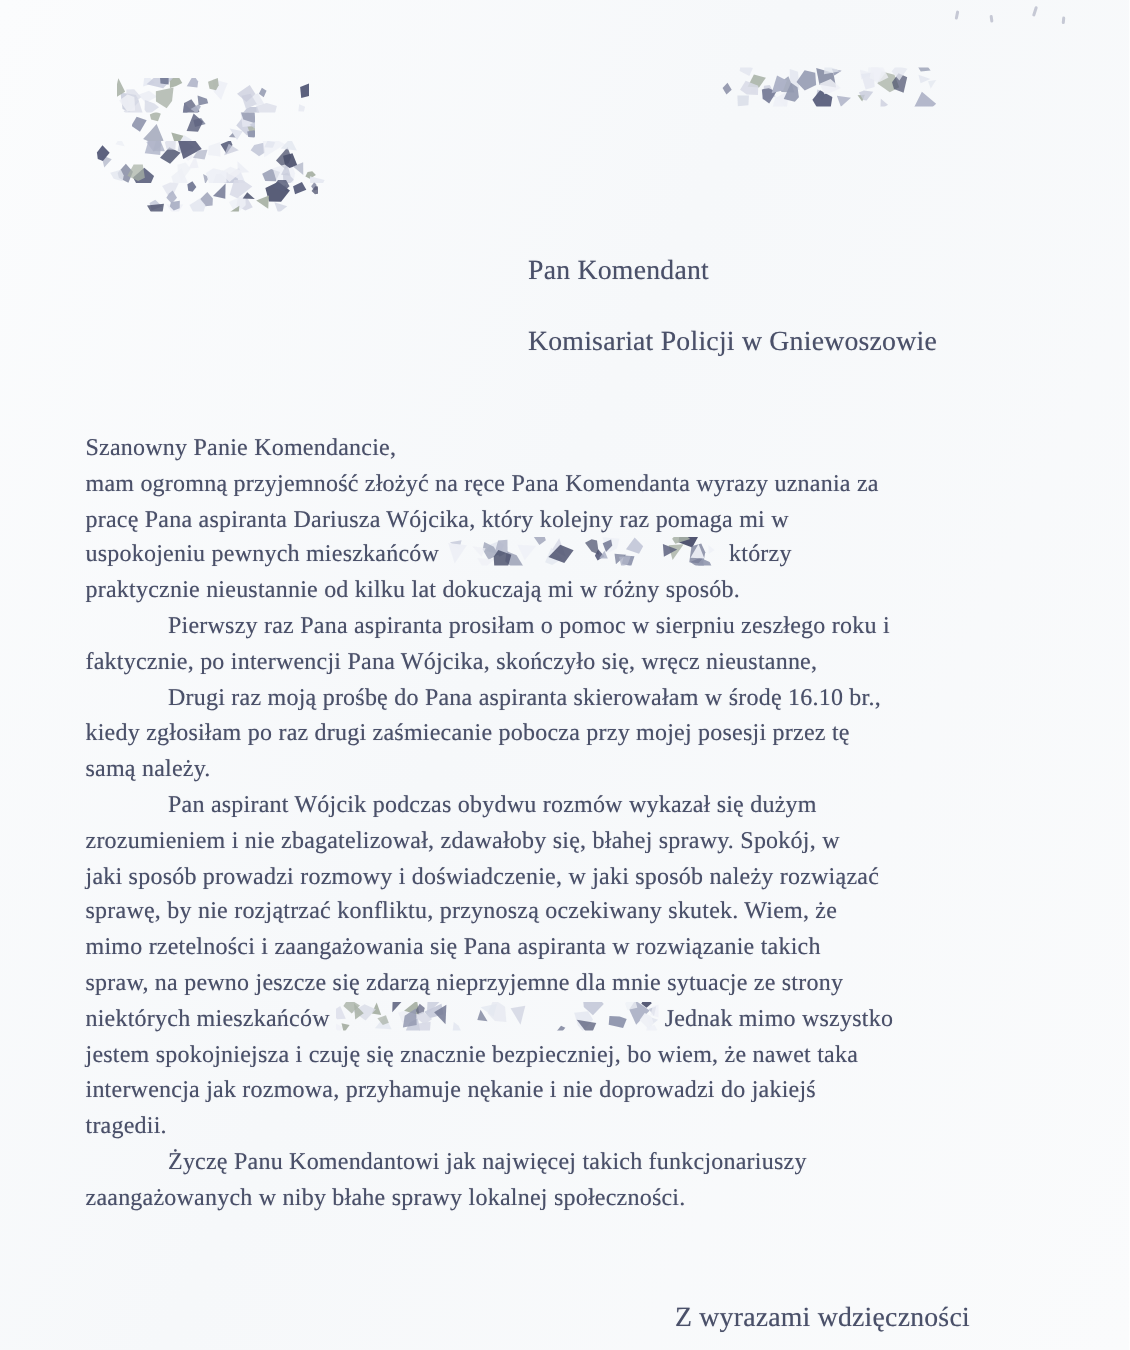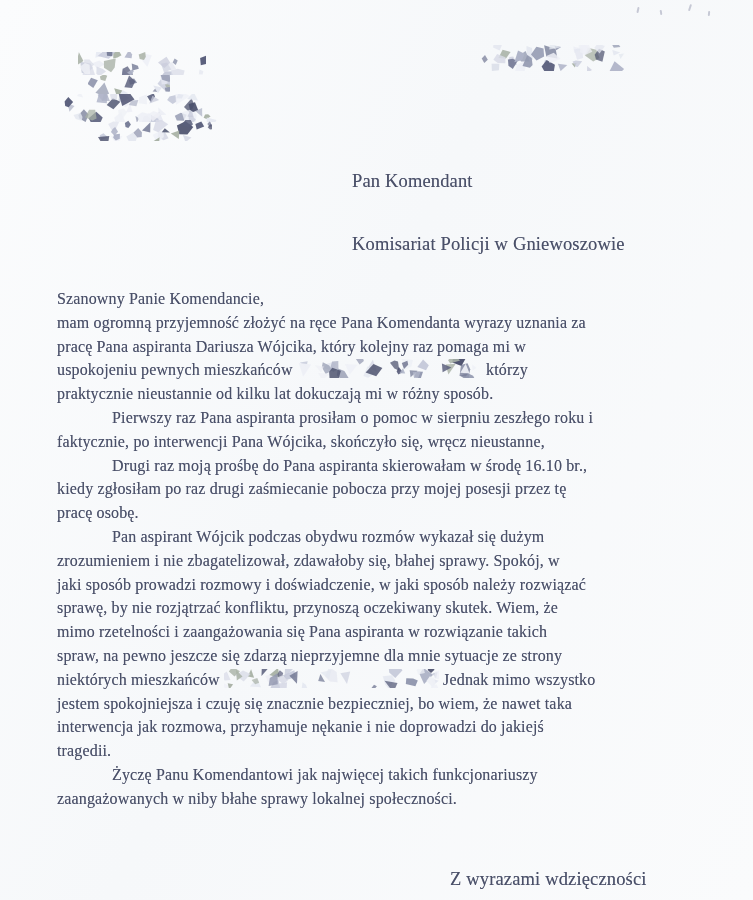--- a/index.html
+++ b/index.html
@@ -18,21 +18,21 @@
   
   .txt {
     letter-spacing: 0.15px;
     text-shadow: 0 0 0.5px rgba(74, 80, 105, 0.55);
   }
   .recipient {
     position: absolute;
     left: 352px; top: 171px;
     font-size: 18.5px; line-height: 21px;
   }
-  .recipient .r2 { margin-top: 42px; }
+  .recipient .r2 { margin-top: 26px; }
   .letter-body {
     position: absolute;
     left: 57px; top: 287px;
     width: 672px;
     font-size: 16px;
     line-height: 23.8px;
   }
   .line { white-space: pre; }
   .line.indent { text-indent: 55px; }
   .closing {
@@ -275,21 +275,21 @@
             <polygon points="17.8,6.2 26.8,7.5 24.0,13.2" fill="#eef0f6" opacity="0.73"></polygon>
             <polygon points="76.5,5.1 85.4,8.9 79.2,17.3 68.6,13.4" fill="#4b506c" opacity="0.84"></polygon>
             <polygon points="6.1,17.7 1.8,4.0 14.2,5.5" fill="#eef0f6" opacity="0.98"></polygon>
             <polygon points="172.6,14.4 163.3,13.8 168.7,4.7" fill="#eef0f6" opacity="0.93"></polygon>
           </svg></span> którzy</div>
       <div class="line">praktycznie nieustannie od kilku lat dokuczają mi w różny sposób.</div>
       <div class="line indent">Pierwszy raz Pana aspiranta prosiłam o pomoc w sierpniu zeszłego roku i</div>
       <div class="line">faktycznie, po interwencji Pana Wójcika, skończyło się, wręcz nieustanne,</div>
       <div class="line indent">Drugi raz moją prośbę do Pana aspiranta skierowałam w środę 16.10 br.,</div>
       <div class="line">kiedy zgłosiłam po raz drugi zaśmiecanie pobocza przy mojej posesji przez tę</div>
-      <div class="line">pracę osobę.</div>
+      <div class="line">samą należy.</div>
       <div class="line indent">Pan aspirant Wójcik podczas obydwu rozmów wykazał się dużym</div>
       <div class="line">zrozumieniem i nie zbagatelizował, zdawałoby się, błahej sprawy. Spokój, w</div>
       <div class="line">jaki sposób prowadzi rozmowy i doświadczenie, w jaki sposób należy rozwiązać</div>
       <div class="line">sprawę, by nie rozjątrzać konfliktu, przynoszą oczekiwany skutek. Wiem, że</div>
       <div class="line">mimo rzetelności i zaangażowania się Pana aspiranta w rozwiązanie takich</div>
       <div class="line">spraw, na pewno jeszcze się zdarzą nieprzyjemne dla mnie sytuacje ze strony</div>
       <div class="line">niektórych mieszkańców <span class="mosaic inline" style="width: 215px;"><svg width="215" height="19">
             <polygon points="209.1,5.7 200.1,15.1 195.5,5.0 199.5,-1.1" fill="#aeb3c7" opacity="0.96"></polygon>
             <polygon points="164.6,19.6 161.2,15.5 158.8,7.2 168.0,6.2 171.4,11.8" fill="#e4e7f0" opacity="0.85"></polygon>
             <polygon points="55.0,14.4 63.1,13.2 62.6,19.7 55.8,22.6" fill="#d8dbe7" opacity="0.96"></polygon>

